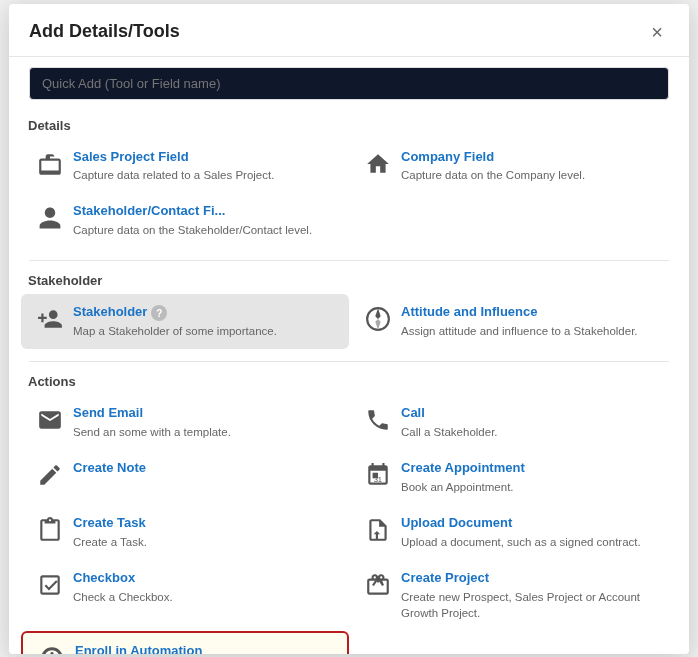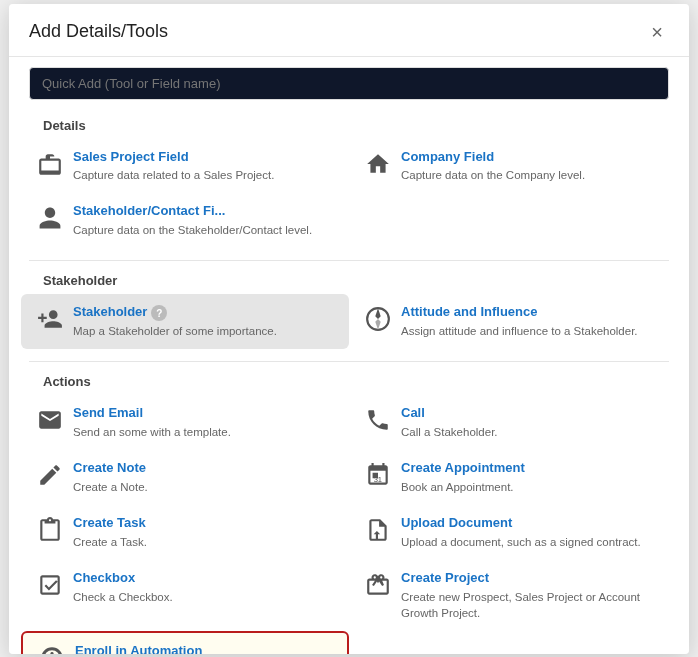--- a/index.html
+++ b/index.html
@@ -22,21 +22,21 @@
     }
     .modal-header {
       display: flex;
       align-items: center;
       justify-content: space-between;
       padding: 16px 20px 12px 20px;
       border-bottom: 1px solid #e5e5e5;
     }
     .modal-title {
       font-size: 18px;
-      font-weight: 400;
+      font-weight: 700;
       color: #222;
     }
     .close-btn {
       background: none;
       border: none;
       font-size: 20px;
       color: #666;
       cursor: pointer;
       line-height: 1;
       padding: 2px 6px;
@@ -51,21 +51,21 @@
       border-radius: 4px;
       font-size: 13px;
       color: #999;
       background: #0f172a;
       outline: none;
     }
     .section-title {
       font-size: 13px;
       font-weight: 700;
       color: #444;
-      padding: 8px 20px 6px 34px;
+      padding: 8px 20px 6px 19px;
       text-transform: none;
     }
     .items-grid {
       display: grid;
       grid-template-columns: repeat(2, 1fr);
       padding: 0 12px 8px 12px;
       gap: 0;
     }
     .item {
       display: flex;
@@ -237,21 +237,20 @@
           </div>
         </div>
         <div class="item">
           <div class="item-icon">
             <svg viewBox="0 0 24 24">
               <path d="M3 17.25V21h3.75L17.81 9.94l-3.75-3.75L3 17.25zM20.71 7.04c.39-.39.39-1.02 0-1.41l-2.34-2.34c-.39-.39-1.02-.39-1.41 0l-1.83 1.83 3.75 3.75 1.83-1.83z"></path>
             </svg>
           </div>
           <div class="item-text">
             <span class="item-name">Create Note</span>
-            <div class="item-desc">Create a Note.</div>
           </div>
         </div>
         <div class="item">
           <div class="item-icon">
             <svg viewBox="0 0 24 24">
               <path d="M19 3h-1V1h-2v2H8V1H6v2H5c-1.1 0-2 .9-2 2v14c0 1.1.9 2 2 2h14c1.1 0 2-.9 2-2V5c0-1.1-.9-2-2-2zm0 16H5V8h14v11zM7 10h5v5H7z"></path>
               <text x="8" y="18" font-size="7" fill="#555">31</text>
             </svg>
           </div>
           <div class="item-text">

